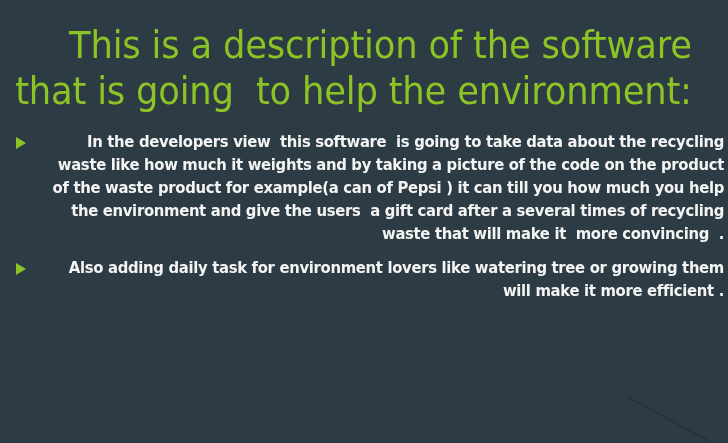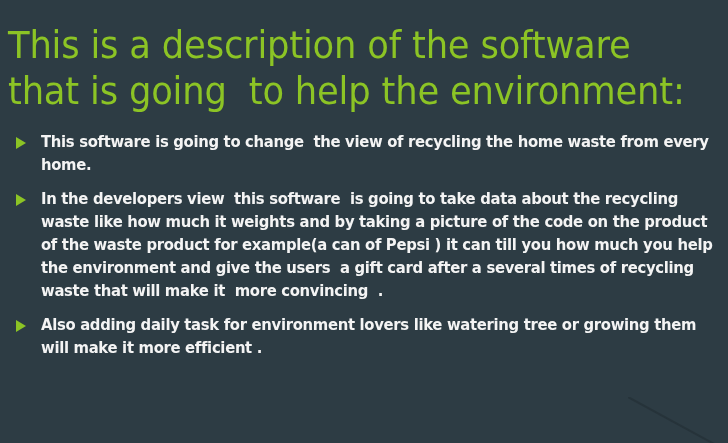--- a/index.html
+++ b/index.html
@@ -15,20 +15,21 @@
     font-family: "DejaVu Sans", sans-serif;
   }
 
   #slide {
     position: relative;
     width: 728px;
     height: 443px;
     background: #2d3c44;
     overflow: hidden;
     box-sizing: border-box;
+    text-align: right;
   }
 
   
   #corner-accent {
     position: absolute;
     right: -10px;
     bottom: -14px;
     width: 110px;
     height: 60px;
     overflow: hidden;
@@ -102,24 +103,20 @@
   <div id="corner-accent">
     <svg width="110" height="60" viewBox="0 0 110 60" xmlns="http://www.w3.org/2000/svg">
       <line x1="0" y1="0" x2="110" y2="60" stroke="#26333a" stroke-width="2"></line>
     </svg>
   </div>
 
   <h1 id="slide-title">This is a description of the software that is going  to help the environment:</h1>
 
   <ul id="bullet-list">
 
-    <li class="bullet-item">
-      <span class="bullet-marker"></span>
-      <span class="bullet-text">This software is going to change  the view of recycling the home waste from every home.</span>
-    </li>
 
     <li class="bullet-item">
       <span class="bullet-marker"></span>
       <span class="bullet-text">In the developers view  this software  is going to take data about the recycling waste like how much it weights and by taking a picture of the code on the product of the waste product for example(a can of Pepsi ) it can till you how much you help the environment and give the users  a gift card after a several times of recycling waste that will make it  more convincing  .</span>
     </li>
 
 
     <li class="bullet-item">
       <span class="bullet-marker"></span>
       <span class="bullet-text">Also adding daily task for environment lovers like watering tree or growing them will make it more efficient .</span>

